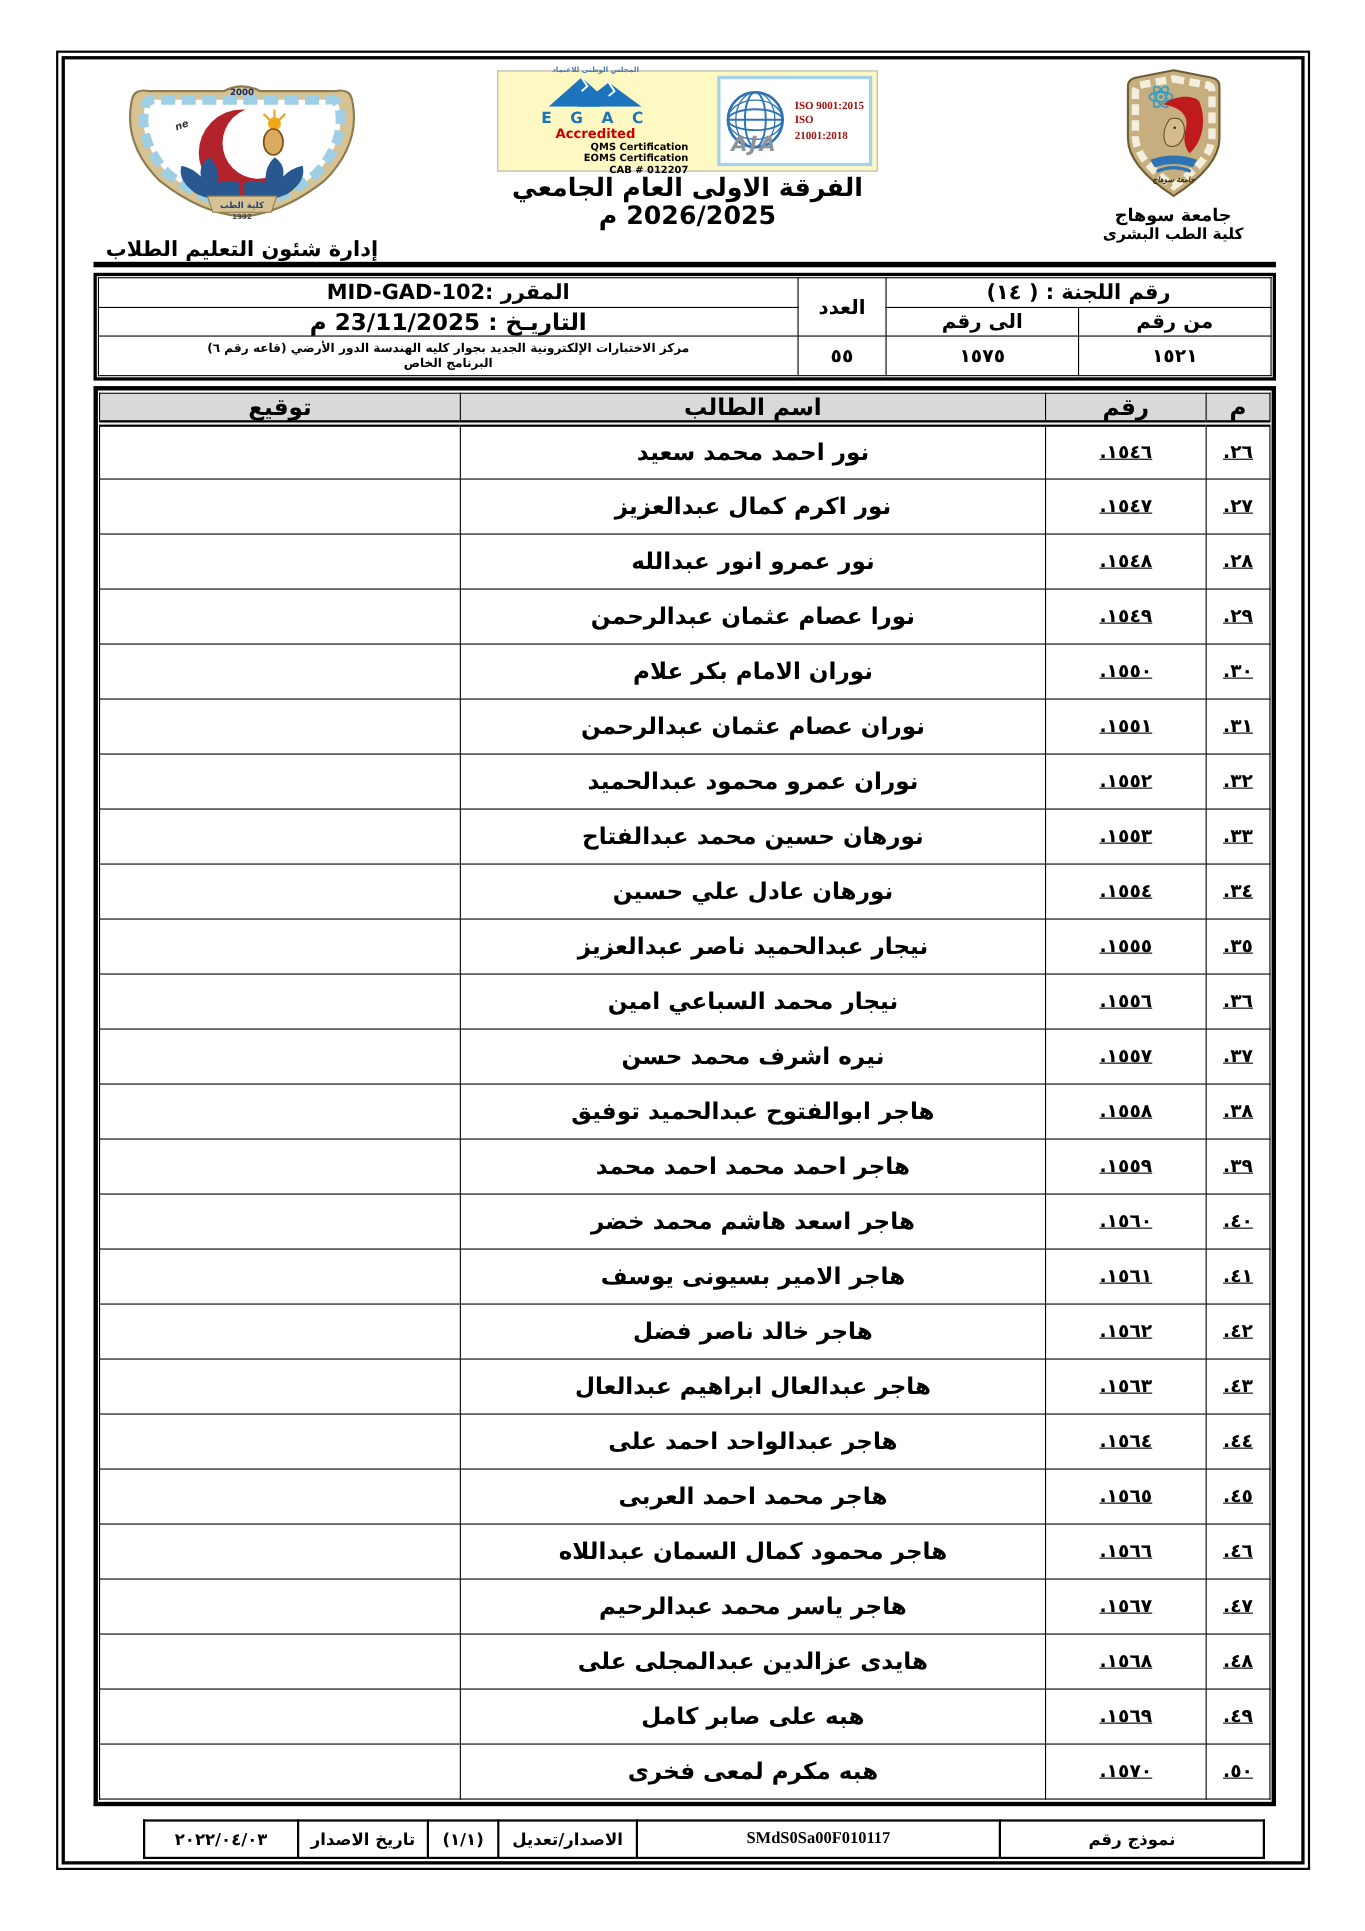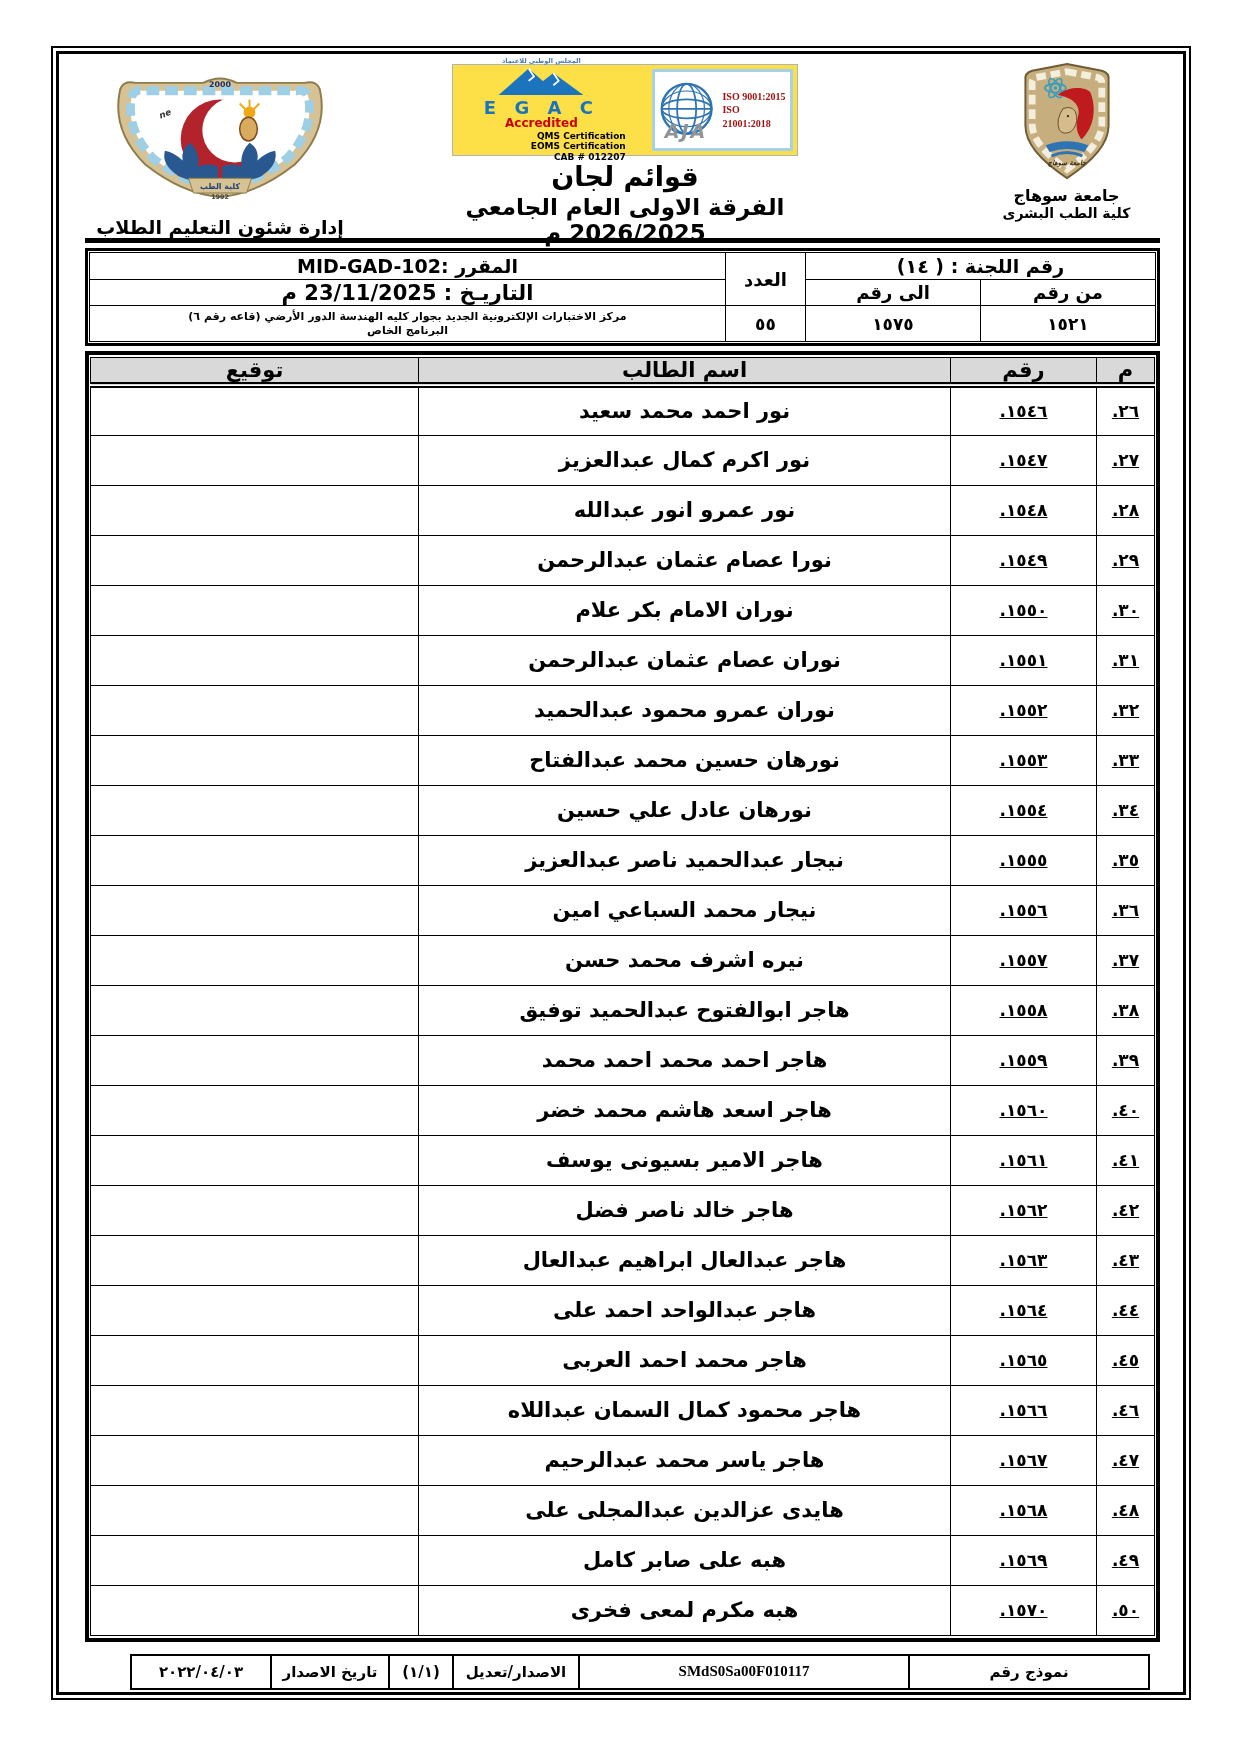--- a/index.html
+++ b/index.html
@@ -21,25 +21,25 @@
 
   
   .header { position: relative; height: 180px; }
   .hdr-admin  { position: absolute; left: 10px; top: 12px; width: 250px; text-align: center; }
   .admin-label { font-size: 19px; margin-top: 12px; }
   .hdr-uni    { position: absolute; right: 6px; top: 4px; width: 175px; text-align: center; }
   .uni-name { font-size: 16px; margin-top: 2px; }
   .uni-fac  { font-size: 14px; }
   .hdr-center { position: absolute; left: 355px; top: 4px; width: 370px; text-align: center; }
   .logos { direction: ltr; width: 346px; margin: 2px auto 0 auto; border: 1px solid #b3b3b3;
-           background: #fde047; display: flex; align-items: center; justify-content: center;
+           background: #fef9c3; display: flex; align-items: center; justify-content: center;
            gap: 26px; padding: 3px 4px; height: 92px; }
   .egac { width: 180px; text-align: center; line-height: 1.05; }
   .egac-ar { font-size: 6.5px; color: #4a7ab5; }
-  .egac-name { font-size: 18px; color: #1c75bc; letter-spacing: 6px; }
+  .egac-name { font-size: 14px; color: #1c75bc; letter-spacing: 6px; }
   .egac-acc { font-size: 12px; color: #cc0000; }
   .egac-certs { font-size: 9px; color: #000; line-height: 1.15; margin-top: 1px; text-align: right; }
   .aja { width: 150px; height: 82px; border: 3px solid #a5d2ea; background: #fff;
          display: flex; align-items: center; gap: 4px; padding: 2px; position: relative; }
   .aja-name { position: absolute; left: 10px; bottom: 6px; font-size: 19px; font-style: italic;
               color: #8d9398; letter-spacing: 2px; }
   .aja-iso { font-size: 10px; color: #a11212; font-family: "Liberation Serif", serif;
              line-height: 1.35; text-align: left; direction: ltr; }
   .doc-title { font-size: 27px; margin-top: 5px; }
   .doc-subtitle { font-size: 23px; margin-top: 2px; }
@@ -141,21 +141,20 @@
             <ellipse cx="25" cy="24" rx="15" ry="21" fill="none" stroke="#2e74b5" stroke-width="1"></ellipse>
             <line x1="4" y1="24" x2="46" y2="24" stroke="#2e74b5" stroke-width="1.5"></line>
           </svg>
           <div class="aja-name">AJA</div>
           <div class="aja-iso">
             <div>ISO 9001:2015</div>
             <div>ISO 21001:2018</div>
           </div>
         </div>
       </div>
-      <div class="doc-title">قوائم لجان</div>
       <div class="doc-subtitle">الفرقة الاولى العام الجامعي 2026/2025 م</div>
     </div>
 
     <div class="hdr-uni">
       <svg width="94" height="118" viewBox="0 0 96 122">
         <path d="M48,2 L84,9 Q92,11 91,19 L91,66 Q91,92 48,120 Q5,92 5,66 L5,19 Q4,11 12,9 Z" fill="#c7ae7e" stroke="#6e5c35" stroke-width="2"></path>
         <path d="M48,10 L80,16 Q84,17 84,22 L84,64 Q84,86 48,111 Q12,86 12,64 L12,22 Q12,17 16,16 Z" fill="none" stroke="#f3eedd" stroke-width="7" stroke-dasharray="10 5"></path>
         <g stroke="#2f9dc4" fill="none" stroke-width="1.5">
           <ellipse cx="36" cy="27" rx="11" ry="4.5"></ellipse>
           <ellipse cx="36" cy="27" rx="11" ry="4.5" transform="rotate(60 36 27)"></ellipse>

